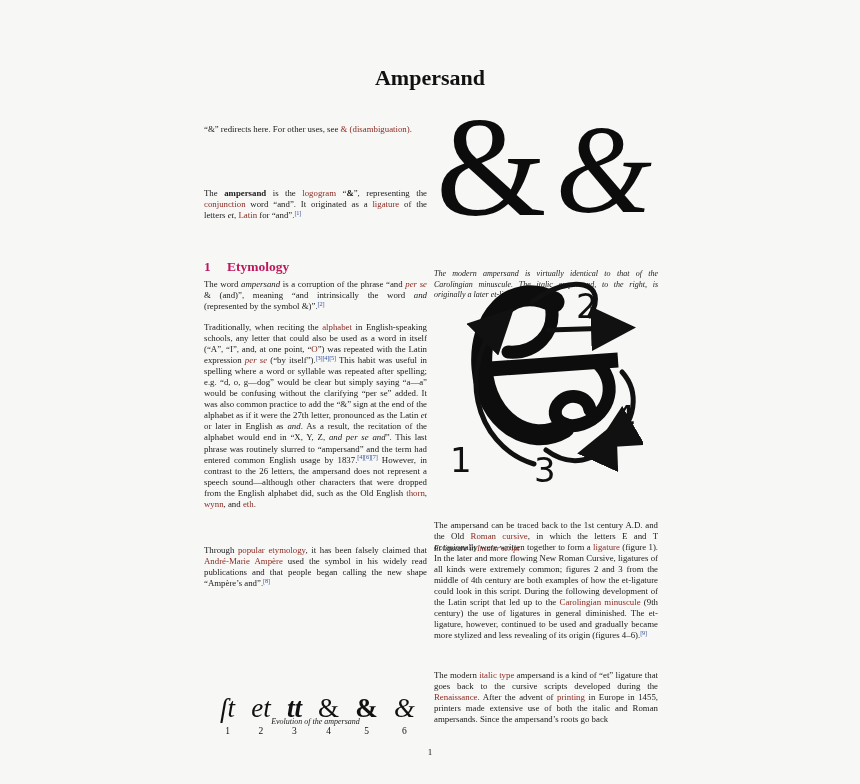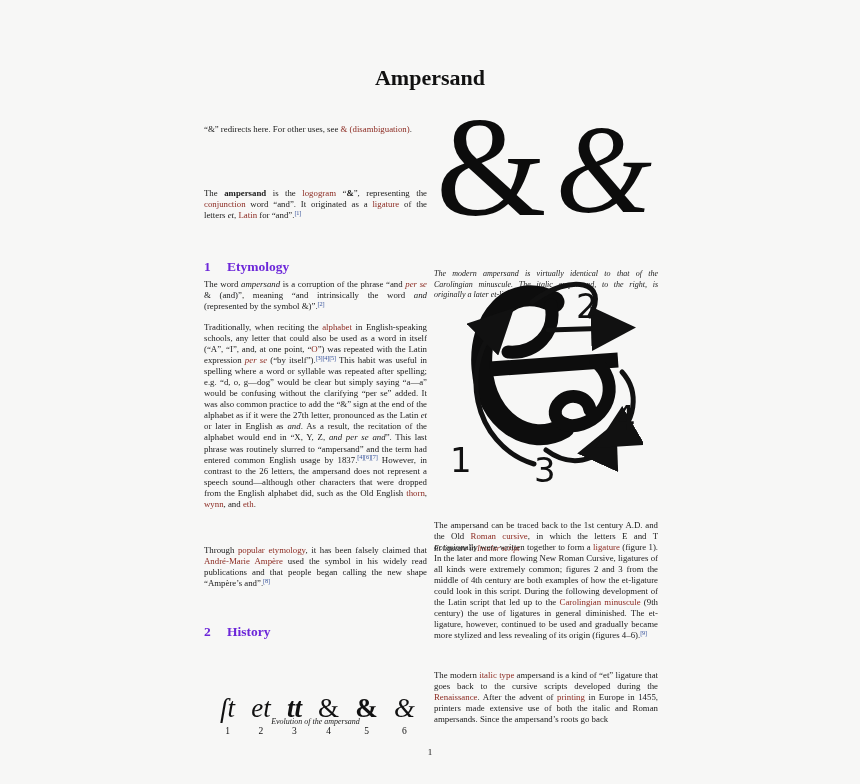--- a/index.html
+++ b/index.html
@@ -26,21 +26,21 @@
     position:absolute;
     font-size:8.8px;line-height:11.05px;
     text-align:justify;
   }
   .col-left{left:204px;top:108px;width:223px;height:660px;}
   .col-right{left:434px;top:100px;width:224px;height:660px;}
   .blk{position:absolute;left:0;right:0;}
   p.body-par{margin:0;}
   .hatnote{margin:0;}
   .heading{
-    text-align:left;font-weight:bold;font-size:13.5px;line-height:17px;color:#6d28d9;
+    text-align:left;font-weight:bold;font-size:13.5px;line-height:17px;color:#be185d;
   }
   .heading .h-num{display:inline-block;min-width:10px;margin-right:13px;}
   
   .seg-t{}
   .seg-i{font-style:italic;text-align:right;}
   .seg-b{font-weight:bold;}
   .seg-l{color:var(--link);}
   .seg-li{color:var(--link);font-style:italic;}
   .seg-r{color:var(--ref);font-size:6.3px;position:relative;top:-3.2px;letter-spacing:-0.2px;}
   
@@ -94,21 +94,20 @@
     <p class="body-par blk" style="top:66px;"><span class="seg-t">The </span><span class="seg-b">ampersand</span><span class="seg-t"> is the </span><span class="seg-l">logogram</span><span class="seg-t"> “</span><span class="seg-b">&amp;</span><span class="seg-t">”, representing the </span><span class="seg-l">conjunction</span><span class="seg-t"> word “and”. It originated as a </span><span class="seg-l">ligature</span><span class="seg-t"> of the letters </span><span class="seg-i">et</span><span class="seg-t">, </span><span class="seg-l">Latin</span><span class="seg-t"> for “and”.</span><span class="seg-r">[1]</span></p>
 
     <h2 class="heading blk" style="top:125px;"><span class="h-num">1</span><span>Etymology</span></h2>
 
     <p class="body-par blk" style="top:157px;"><span class="seg-t">The word </span><span class="seg-i">ampersand</span><span class="seg-t"> is a corruption of the phrase “and </span><span class="seg-li">per se</span><span class="seg-t"> &amp; (and)”, meaning “and intrinsically the word </span><span class="seg-i">and</span><span class="seg-t"> (represented by the symbol &amp;)”.</span><span class="seg-r">[2]</span></p>
 
     <p class="body-par blk" style="top:200px;"><span class="seg-t">Traditionally, when reciting the </span><span class="seg-l">alphabet</span><span class="seg-t"> in English-speaking schools, any letter that could also be used as a word in itself (“A”, “I”, and, at one point, “</span><span class="seg-l">O</span><span class="seg-t">”) was repeated with the Latin expression </span><span class="seg-li">per se</span><span class="seg-t"> (“by itself”).</span><span class="seg-r">[3][4][5]</span><span class="seg-t"> This habit was useful in spelling where a word or syllable was repeated after spelling; e.g. “d, o, g—dog” would be clear but simply saying “a—a” would be confusing without the clarifying “per se” added. It was also common practice to add the “&amp;” sign at the end of the alphabet as if it were the 27th letter, pronounced as the Latin </span><span class="seg-i">et</span><span class="seg-t"> or later in English as </span><span class="seg-i">and</span><span class="seg-t">. As a result, the recitation of the alphabet would end in “X, Y, Z, </span><span class="seg-i">and per se and</span><span class="seg-t">”. This last phrase was routinely slurred to “ampersand” and the term had entered common English usage by 1837.</span><span class="seg-r">[4][6][7]</span><span class="seg-t"> However, in contrast to the 26 letters, the ampersand does not represent a speech sound—although other characters that were dropped from the English alphabet did, such as the Old English </span><span class="seg-l">thorn</span><span class="seg-t">, </span><span class="seg-l">wynn</span><span class="seg-t">, and </span><span class="seg-l">eth</span><span class="seg-t">.</span></p>
 
     <p class="body-par blk" style="top:423px;"><span class="seg-t">Through </span><span class="seg-l">popular etymology</span><span class="seg-t">, it has been falsely claimed that </span><span class="seg-l">André-Marie Ampère</span><span class="seg-t"> used the symbol in his widely read publications and that people began calling the new shape “Ampère’s and”.</span><span class="seg-r">[8]</span></p>
 
-    <h2 class="heading blk" style="top:490px;"><span class="h-num">2</span><span>History</span></h2>
 
     <div class="evo-row blk" style="top:532px;">
         <div class="evo-item">
           <div class="g">ſt</div>
           <div class="n">1</div>
         </div>
         <div class="evo-item">
           <div class="g">et</div>
           <div class="n">2</div>
         </div>

